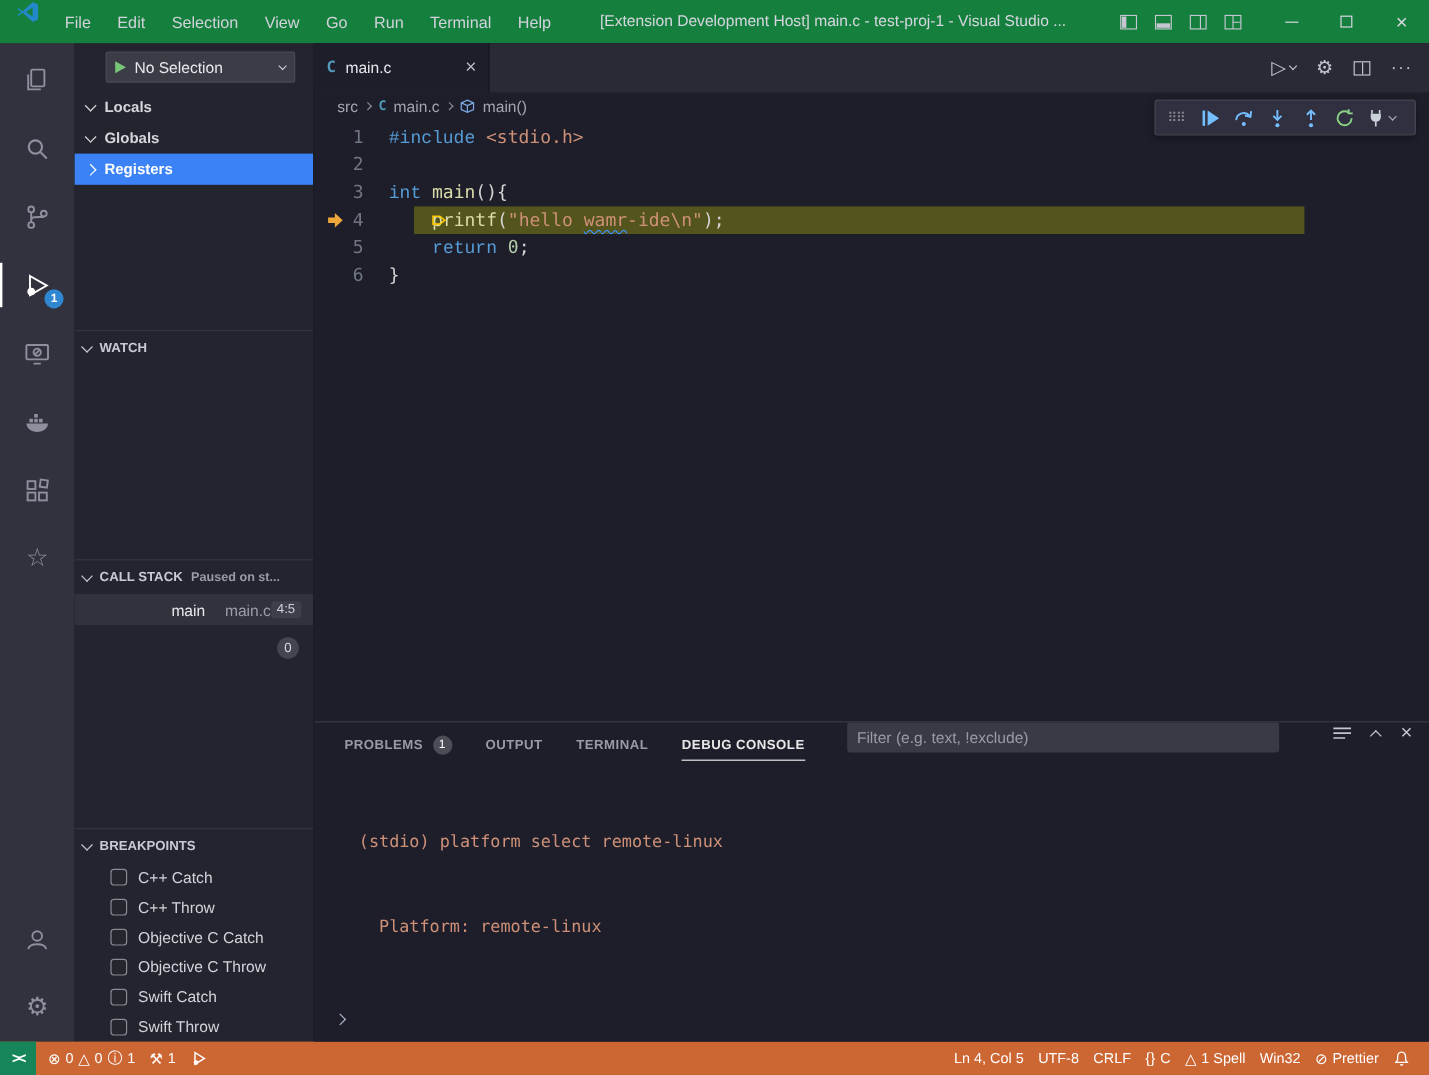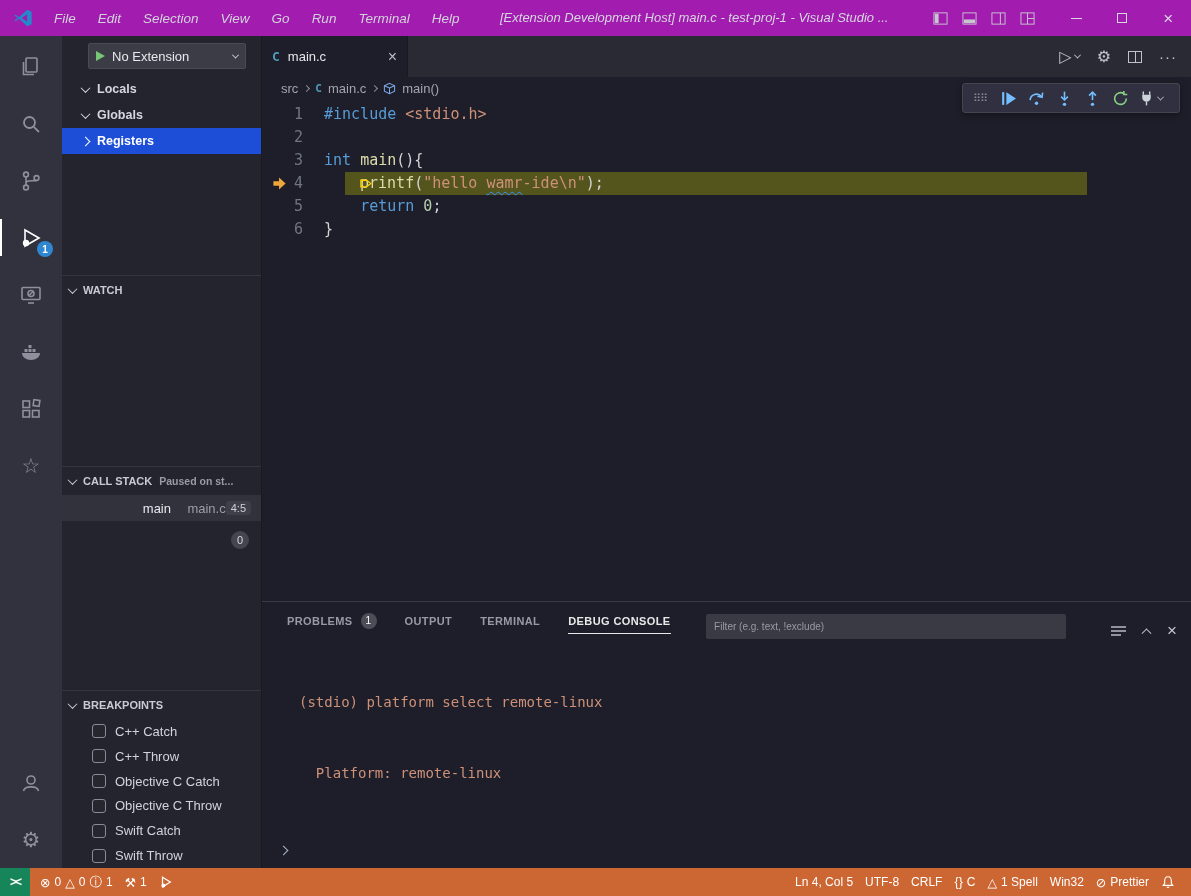--- a/index.html
+++ b/index.html
@@ -1,21 +1,21 @@
 <!DOCTYPE html>
 <html><head>
 <meta charset="utf-8">
 <style>
   * { margin:0; padding:0; box-sizing:border-box; }
   html,body { width:1191px; height:896px; overflow:hidden; }
   body { font-family:"Liberation Sans", sans-serif; background:#1e1e2a; color:#d4d4d4; }
   .app { position:relative; width:1191px; height:896px; display:flex; flex-direction:column; }
 
   
-  .titlebar { height:36px; background:#a21caf; display:flex; align-items:center; position:relative; color:#d2d2dc; font-size:13.5px; flex:0 0 auto;font-style:italic; }
+  .titlebar { height:36px; background:#15803d; display:flex; position:relative; color:#d2d2dc; font-size:13.5px; flex:0 0 auto; }
   .vs-logo { width:20px; height:20px; margin:0 10px 0 13px; }
   .menu-item { padding:0 11px; height:100%; display:flex; align-items:center; cursor:default; }
   .window-title { position:absolute; left:500px; top:0; line-height:36px; font-size:13px; color:#d6d6e0; white-space:nowrap; }
   .titlebar-right { margin-left:auto; display:flex; align-items:center; height:100%; }
   .layout-icons { display:flex; align-items:center; gap:14px; padding-right:18px; color:#c7c7d1; }
   .layout-icons svg { width:15px; height:15px; }
   .win-btn { width:46px; height:36px; display:flex; align-items:center; justify-content:center; color:#d8d8e0; }
   .min-glyph { width:11px; height:1px; background:#d8d8e0; display:inline-block; }
   .max-glyph { width:10px; height:10px; border:1px solid #d8d8e0; display:inline-block; }
   .close-glyph { font-size:17px; line-height:1; }
@@ -37,22 +37,22 @@
   .sidebar { width:200px; background:#24242e; border-right:1px solid #191922; display:flex; flex-direction:column; font-size:13px; color:#cfcfd8; flex:0 0 auto; }
   .config-row { height:40px; display:flex; align-items:center; padding-left:26px; flex:0 0 auto; }
   .config-box { width:158px; height:26px; background:#3c3c46; border:1px solid #4a4a56; border-radius:2px; display:flex; align-items:center; padding:0 7px; gap:7px; }
   .play-tri { width:0; height:0; border-left:9px solid #79c578; border-top:5.5px solid transparent; border-bottom:5.5px solid transparent; }
   .config-label { flex:1; color:#e8e8ee; font-size:13px; white-space:nowrap; overflow:hidden; }
 
   .section { display:flex; flex-direction:column; border-top:1px solid #35353f; overflow:hidden; }
   .section-header { height:28px; display:flex; align-items:center; gap:7px; padding:0 10px 0 7px; font-weight:bold; font-size:11px; color:#cacad4; flex:0 0 auto; }
   .section-status { font-weight:bold; font-size:10.5px; color:#9a9aa6; white-space:nowrap; overflow:hidden; }
   .hdr-action { margin-left:auto; color:#9a9aa6; display:flex; }
-  .tree-row { height:26px; display:flex; align-items:center; gap:8px; padding-left:20px; font-weight:bold; font-size:12.5px; color:#d6d6de; }
-  .tree-row.selected { background:#1d4ed8; color:#ffffff; }
+  .tree-row { height:26px; display:flex; align-items:center; gap:8px; padding-left:10px; font-weight:bold; font-size:12.5px; color:#d6d6de; }
+  .tree-row.selected { background:#3b82f6; color:#ffffff; }
   .cs-row { height:26px; display:flex; align-items:center; background:#32323d; padding:0 10px 0 33px; }
   .cs-name { color:#e8e8ee; width:76px; }
   .cs-file { color:#9d9daa; flex:1; }
   .cs-pill { background:#3f3f4b; border-radius:3px; padding:1px 5px; font-size:11px; color:#cfcfd8; }
   .cs-badge { align-self:flex-end; margin:10px 12px 0 0; width:18px; height:18px; border-radius:50%; background:#45454f; color:#d8d8e0; font-size:11px; display:flex; align-items:center; justify-content:center; }
   .bp-row { height:25px; display:flex; align-items:center; gap:9px; padding-left:30px; color:#d3d3dc; font-size:13px; }
   .cb { width:14px; height:14px; border:1px solid #8a8a96; border-radius:3px; background:#26262f; flex:0 0 auto; }
   .sec-vars { height:199px; }
   .sec-watch { height:191px; }
   .sec-stack { height:224px;text-align:right; }
@@ -77,42 +77,42 @@
   .run-group { display:flex; align-items:center; gap:3px; }
 
   .breadcrumbs { height:23px; display:flex; align-items:center; gap:6px; padding-left:19px; font-size:13px; color:#a4a4b0; flex:0 0 auto; }
   .crumb-sep { color:#8a8a96; }
   .cube-icon { width:13px; height:13px; }
 
   .code-area { flex:1; position:relative; font-family:"DejaVu Sans Mono", monospace; font-size:15px; line-height:23px; padding-top:3px; overflow:hidden; }
   .code-line { display:flex; height:23px; position:relative; white-space:pre; }
   .ln { width:62px; text-align:right; padding-right:21px; color:#6f7681; flex:0 0 auto; position:relative; z-index:2; }
   .code-text { position:relative; z-index:2; }
-  .kw { color:#569cd6; } .str { color:#ce9178; } .fn { color:#dcdcaa; } .pl { color:#d4d4d4; } .num { color:#b5cea8; }
+  .kw { color:#569cd6;font-family:Liberation Mono, monospace; } .str { color:#ce9178; } .fn { color:#dcdcaa; } .pl { color:#d4d4d4; } .num { color:#b5cea8; }
   .squig { text-decoration:underline; text-decoration-style:wavy; text-decoration-color:#3794ff; text-decoration-thickness:1px; text-underline-offset:3px;margin-top:48px; }
   .cur-hl { position:absolute; left:83px; top:0; height:23px; width:742px; background:#54541d; z-index:1; }
   .gutter-arrow { position:absolute; left:10px; top:4px; z-index:3; width:15px; height:15px; }
   .inline-bp { position:absolute; left:97px; top:4px; z-index:3; width:15px; height:15px; }
   .indent4 { padding-left:36px; }
 
   
   .debug-toolbar { position:absolute; top:47px; right:11px; width:218px; height:30px; background:#303040; border:1px solid #45454f; border-radius:3px; box-shadow:0 2px 6px rgba(0,0,0,.35); display:flex; align-items:center; z-index:10; padding:0 3px; }
   .dbg-btn { width:28px; height:28px; display:flex; align-items:center; justify-content:center; }
   .dbg-btn svg { width:17px; height:17px; }
   .grip { color:#8a8a95; font-size:11px; letter-spacing:-1px; }
 
   
   .panel { height:267px; border-top:1px solid #3a3a45; display:flex; flex-direction:column; position:relative; flex:0 0 auto; }
-  .panel-header { height:37px; display:flex; align-items:flex-end; padding:0 14px 0 25px; gap:28px; flex:0 0 auto; }
+  .panel-header { height:37px; display:flex; align-items:flex-start; padding:0 14px 0 25px; gap:28px; flex:0 0 auto; }
   .panel-tab { font-size:11px; font-weight:bold; letter-spacing:.4px; color:#9a9aa6; display:flex; align-items:center; gap:8px; height:100%; position:relative; }
   .panel-tab.active { color:#e8e8e8; }
   .panel-tab.active::after { content:''; position:absolute; bottom:5px; left:0; right:0; height:1px; background:#e8e8e8; }
   .pt-badge { min-width:16px; height:16px; border-radius:50%; background:#4d4d58; color:#fff; font-size:10px; display:flex; align-items:center; justify-content:center; font-weight:normal; }
   .panel-filter { margin-left:auto; width:360px; height:25px; background:#3a3a44; border-radius:2px; display:flex; align-items:center; padding:0 8px; }
-  .panel-filter input { background:transparent; border:none; outline:none; color:#cccccc; font-size:10px; width:100%; font-family:"Liberation Sans", sans-serif; }
+  .panel-filter input { background:transparent; border:none; outline:none; color:#cccccc; font-size:13px; width:100%; font-family:"Liberation Sans", sans-serif; }
   .panel-filter input::placeholder { color:#9a9aa6; }
   .panel-icons { display:flex; align-items:center; gap:17px; padding-left:17px; color:#c5c5cf; }
   .panel-content { flex:1; padding:5px 0 0 37px; font-family:"DejaVu Sans Mono", monospace; font-size:14px; line-height:23.5px; color:#ce9178; white-space:pre; }
   .panel-prompt { position:absolute; left:18px; bottom:10px; color:#a9b6c6; }
 
   
   .statusbar { height:28px; background:#cc6633; display:flex; align-items:center; color:#ffffff; font-size:12px; flex:0 0 auto; }
   .sb-remote { width:30px; height:28px; background:#17855a; display:flex; align-items:center; justify-content:center; font-weight:bold; font-size:12px; letter-spacing:-2px; flex:0 0 auto; }
   .sb-item { display:flex; align-items:center; gap:4px; padding:0 6px; height:100%; white-space:nowrap; }
   .sb-left { display:flex; align-items:center; margin-left:4px; }
@@ -237,21 +237,21 @@
         <div class="ab-item">
             <span class="glyph-icon">⚙</span>
           </div>
       </div>
     </div>
 
     <div class="sidebar">
       <div class="config-row">
         <div class="config-box">
           <span class="play-tri"></span>
-          <span class="config-label">No Extension</span>
+          <span class="config-label">No Selection</span>
           <span class="chev down sm"></span>
         </div>
       </div>
 
       <div class="section sec-vars" style="border-top:none;">
         <div class="tree-row">
           <span class="chev down"></span>
           <span>Locals</span>
         </div>
         <div class="tree-row">

